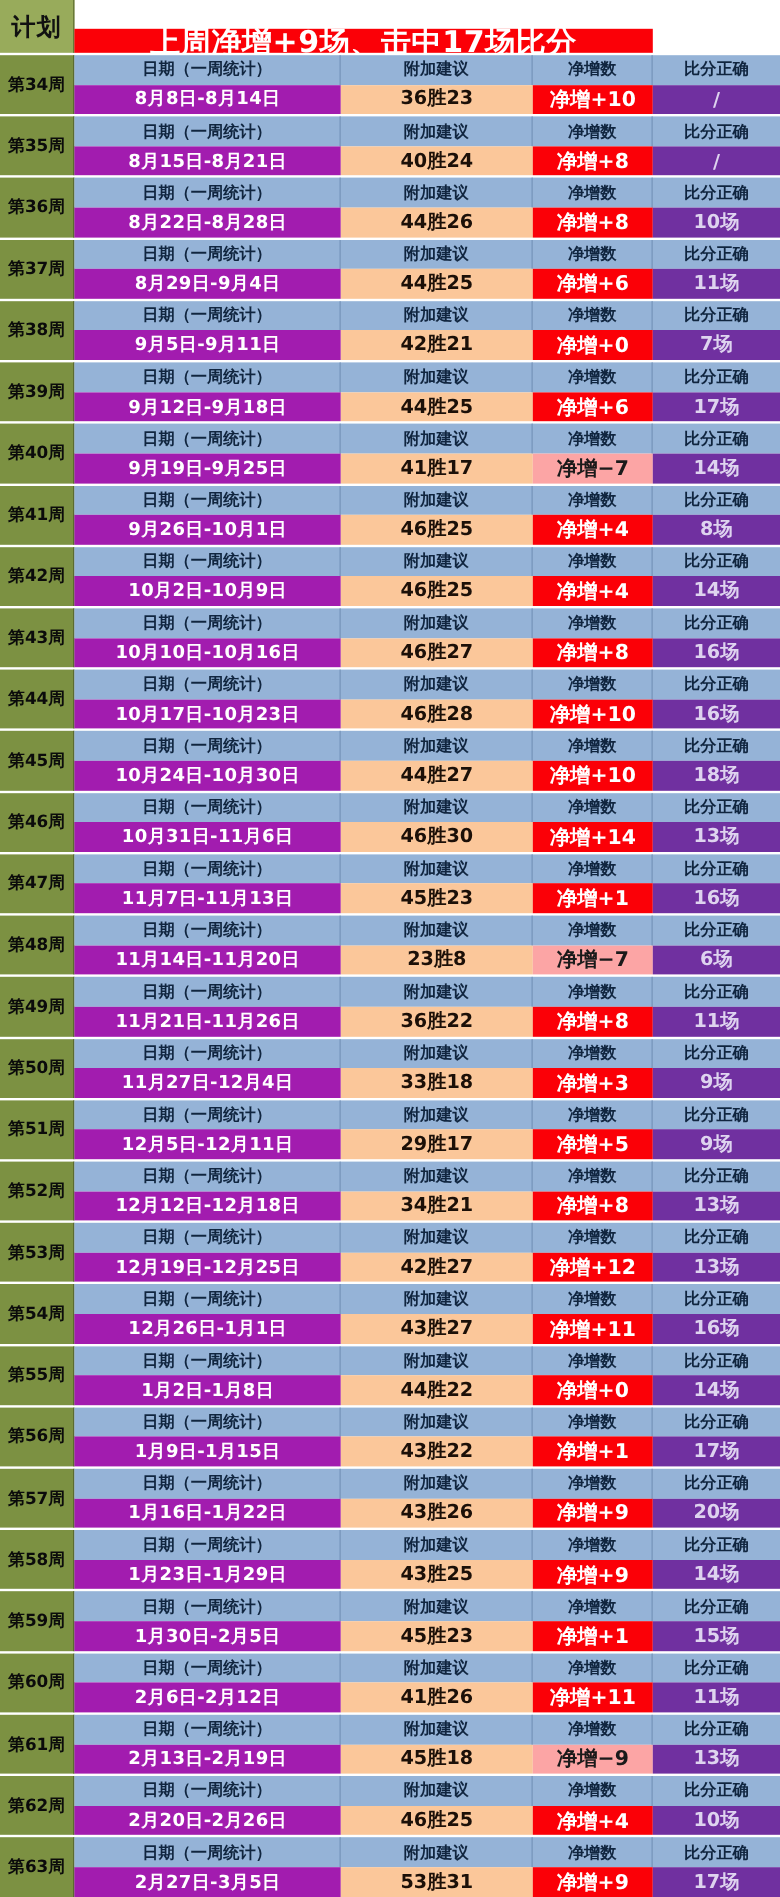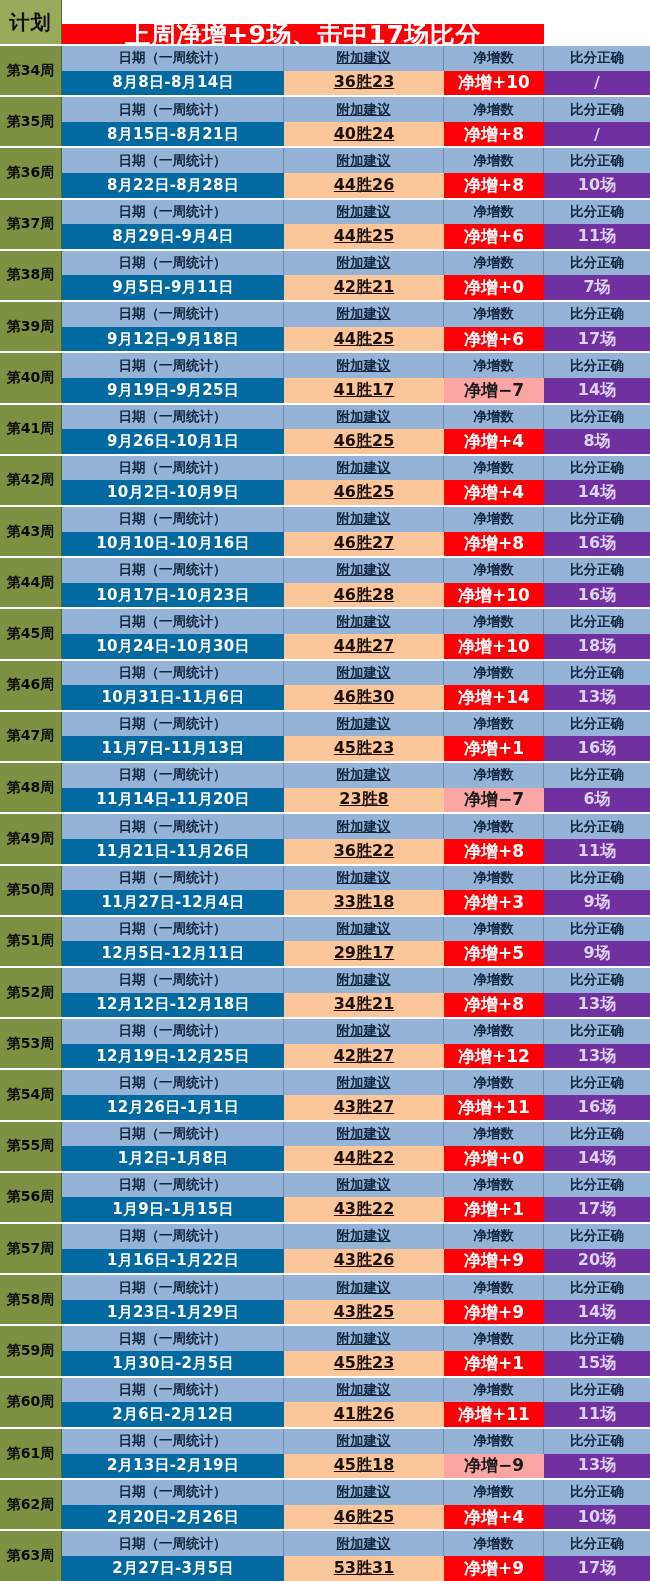--- a/index.html
+++ b/index.html
@@ -85,21 +85,21 @@
     display: flex;
     flex-direction: column;
     box-sizing: border-box;
   }
   .grid-head, .grid-body {
     display: flex;
     height: 50%;
     box-sizing: border-box;
   }
   .c-date   { flex: 0 0 222px; }
-  .c-advice { flex: 0 0 160px; text-decoration: underline; }
+  .c-advice { flex: 0 0 160px; }
   .c-net    { flex: 0 0 100px; }
   .c-score  { flex: 1 1 auto; }
 
   .hcell {
     background: #95b3d7;
     display: flex;
     align-items: center;
     justify-content: center;
     font-size: 13.5px;
     font-weight: bold;
@@ -110,21 +110,21 @@
   .hcell.last { border-right: none; }
 
   .vcell {
     display: flex;
     align-items: center;
     justify-content: center;
     font-weight: bold;
     box-sizing: border-box;
   }
   .v-date {
-    background: #0369a1;
+    background: #a21caf;
     color: #ffffff;
     font-size: 15px;
     letter-spacing: 0.3px;
   }
   .v-advice {
     background: #fbc79a;
     color: #1c1008;
     font-size: 16px;
   }
   .v-net {

